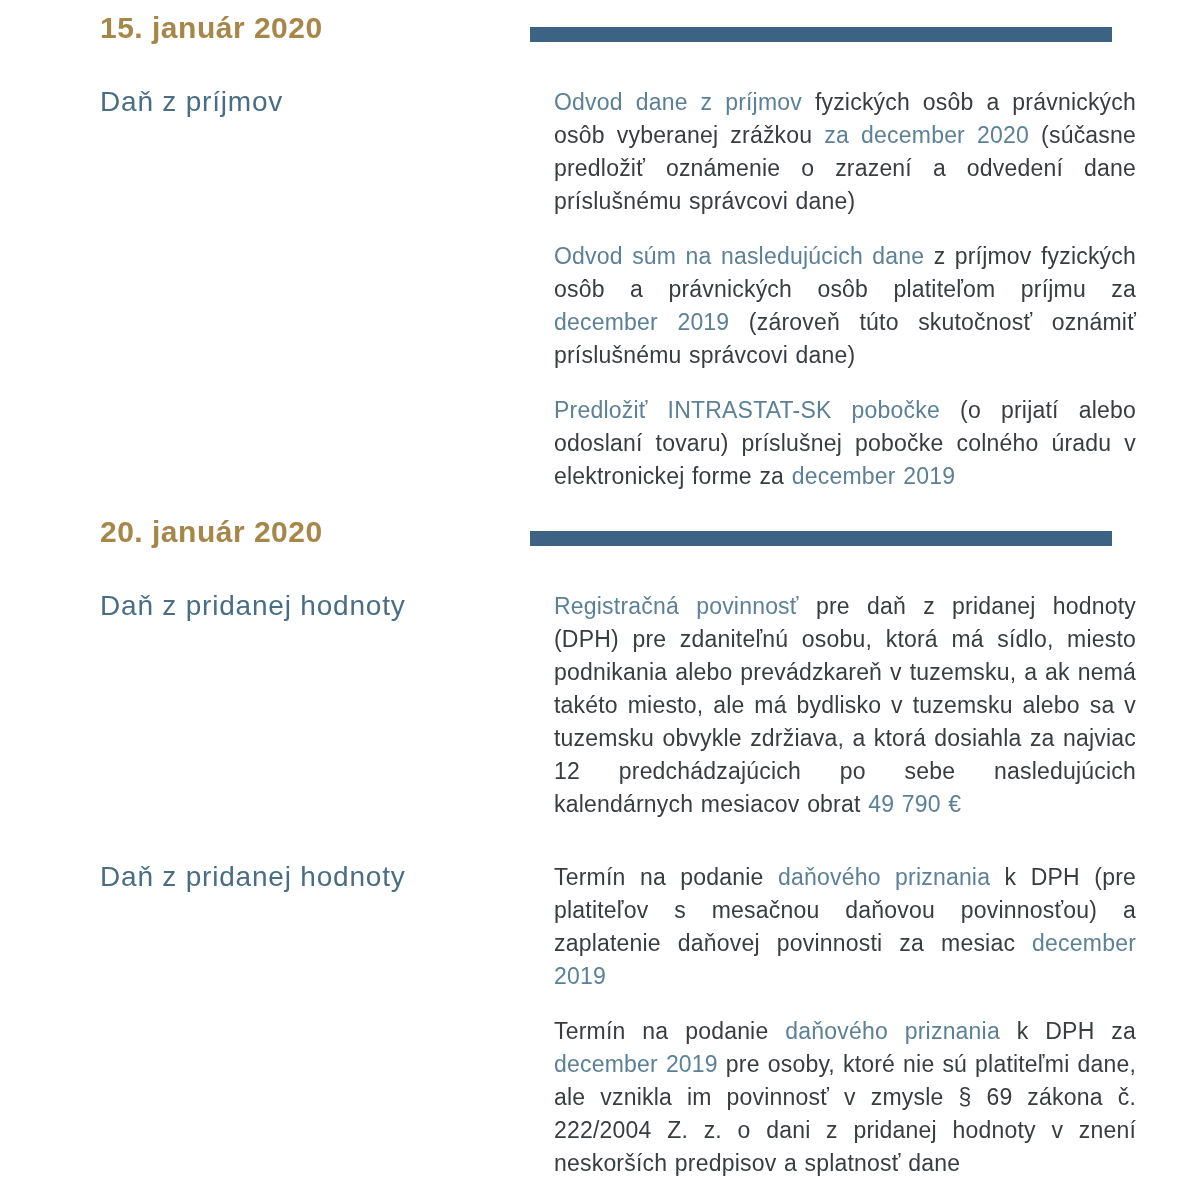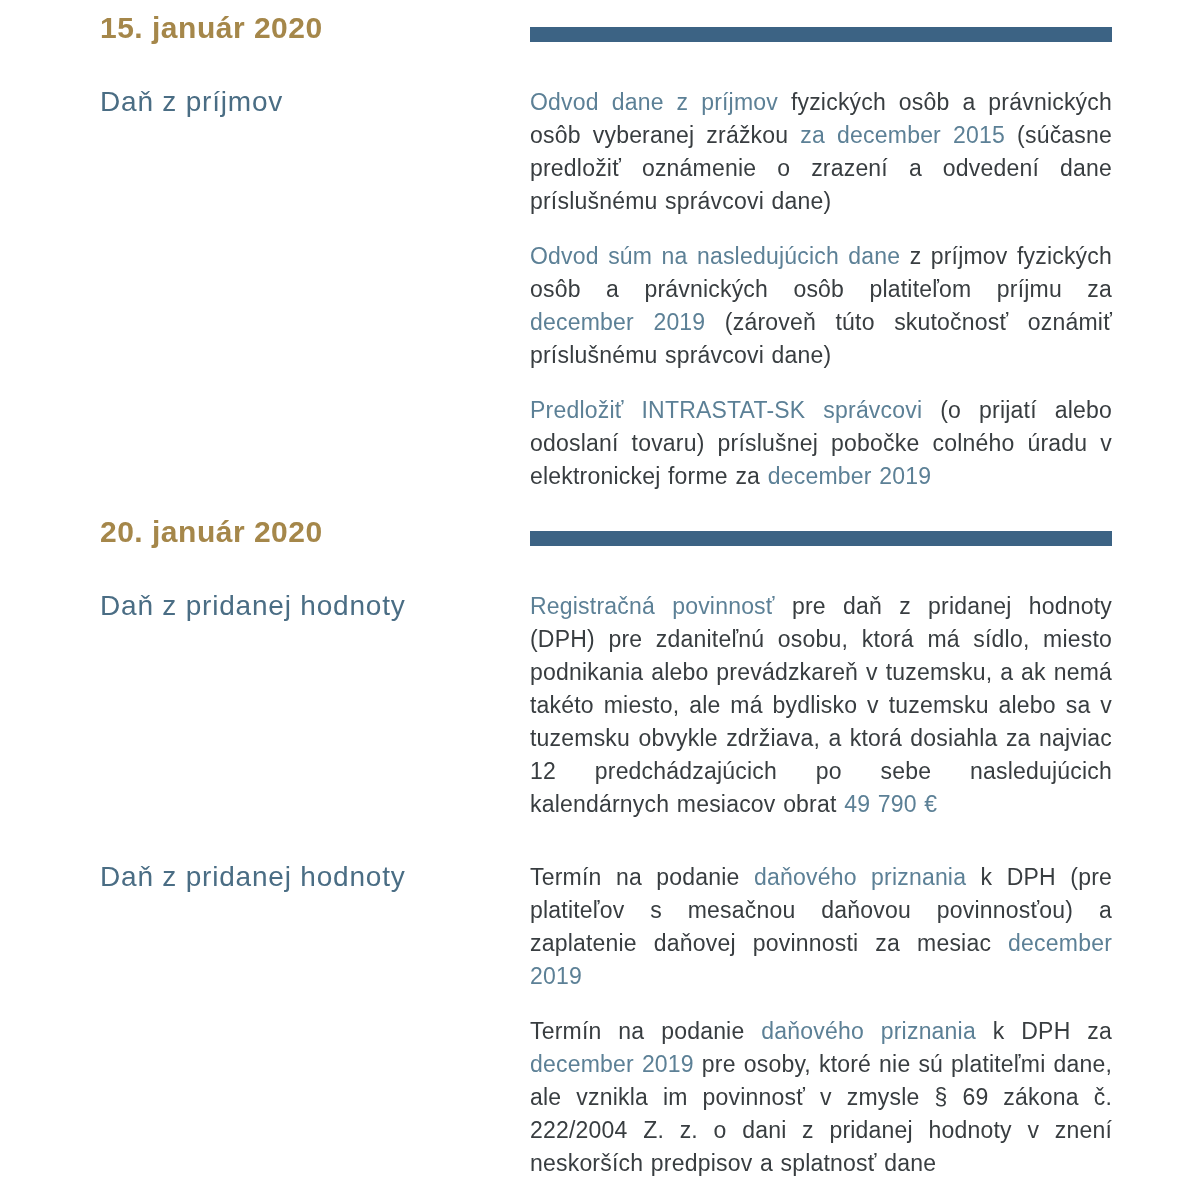--- a/index.html
+++ b/index.html
@@ -36,21 +36,21 @@
     font-weight:bold;
     color:var(--gold);
     letter-spacing:0.5px;
   }
   .rule{
     height:15px;
     margin-top:17px;
     background:var(--bar);
     width:100%;
   }
-  .content-row{margin-top:40px;}
+  .content-row{margin-top:40px;gap:24px;}
   .category-label{
     font-size:28px;
     line-height:32px;
     color:var(--label-teal);
     letter-spacing:0.8px;
     padding-right:20px;
   }
   .paragraphs{display:block;}
   .para{
     font-size:23px;
@@ -71,23 +71,23 @@
 <div class="page">
   <div id="sections-root">
   <section class="section">
     <div class="section-row">
       <h2 class="date-heading">15. január 2020</h2>
       <div class="rule"></div>
     </div>
     <div class="section-row content-row">
       <div class="category-label">Daň z príjmov</div>
       <div class="paragraphs">
-            <p class="para"><span class="run-accent">Odvod dane z príjmov</span><span class="run-body"> fyzických osôb a právnických osôb vyberanej zrážkou </span><span class="run-accent">za december 2015</span><span class="run-body"> (súčasne predložiť oznámenie o zrazení a odvedení dane príslušnému správcovi dane)</span></p>
+            <p class="para"><span class="run-accent">Odvod dane z príjmov</span><span class="run-body"> fyzických osôb a právnických osôb vyberanej zrážkou </span><span class="run-accent">za december 2020</span><span class="run-body"> (súčasne predložiť oznámenie o zrazení a odvedení dane príslušnému správcovi dane)</span></p>
             <p class="para"><span class="run-accent">Odvod súm na nasledujúcich dane</span><span class="run-body"> z príjmov fyzických osôb a právnických osôb platiteľom príjmu za </span><span class="run-accent">december 2019</span><span class="run-body"> (zároveň túto skutočnosť oznámiť príslušnému správcovi dane)</span></p>
-            <p class="para"><span class="run-accent">Predložiť INTRASTAT-SK správcovi</span><span class="run-body"> (o prijatí alebo odoslaní tovaru) príslušnej pobočke colného úradu v elektronickej forme za </span><span class="run-accent">december 2019</span></p>
+            <p class="para"><span class="run-accent">Predložiť INTRASTAT-SK pobočke</span><span class="run-body"> (o prijatí alebo odoslaní tovaru) príslušnej pobočke colného úradu v elektronickej forme za </span><span class="run-accent">december 2019</span></p>
           </div>
     </div>
   </section>
 
   <section class="section">
     <div class="section-row">
       <h2 class="date-heading">20. január 2020</h2>
       <div class="rule"></div>
     </div>
     <div class="section-row content-row">

